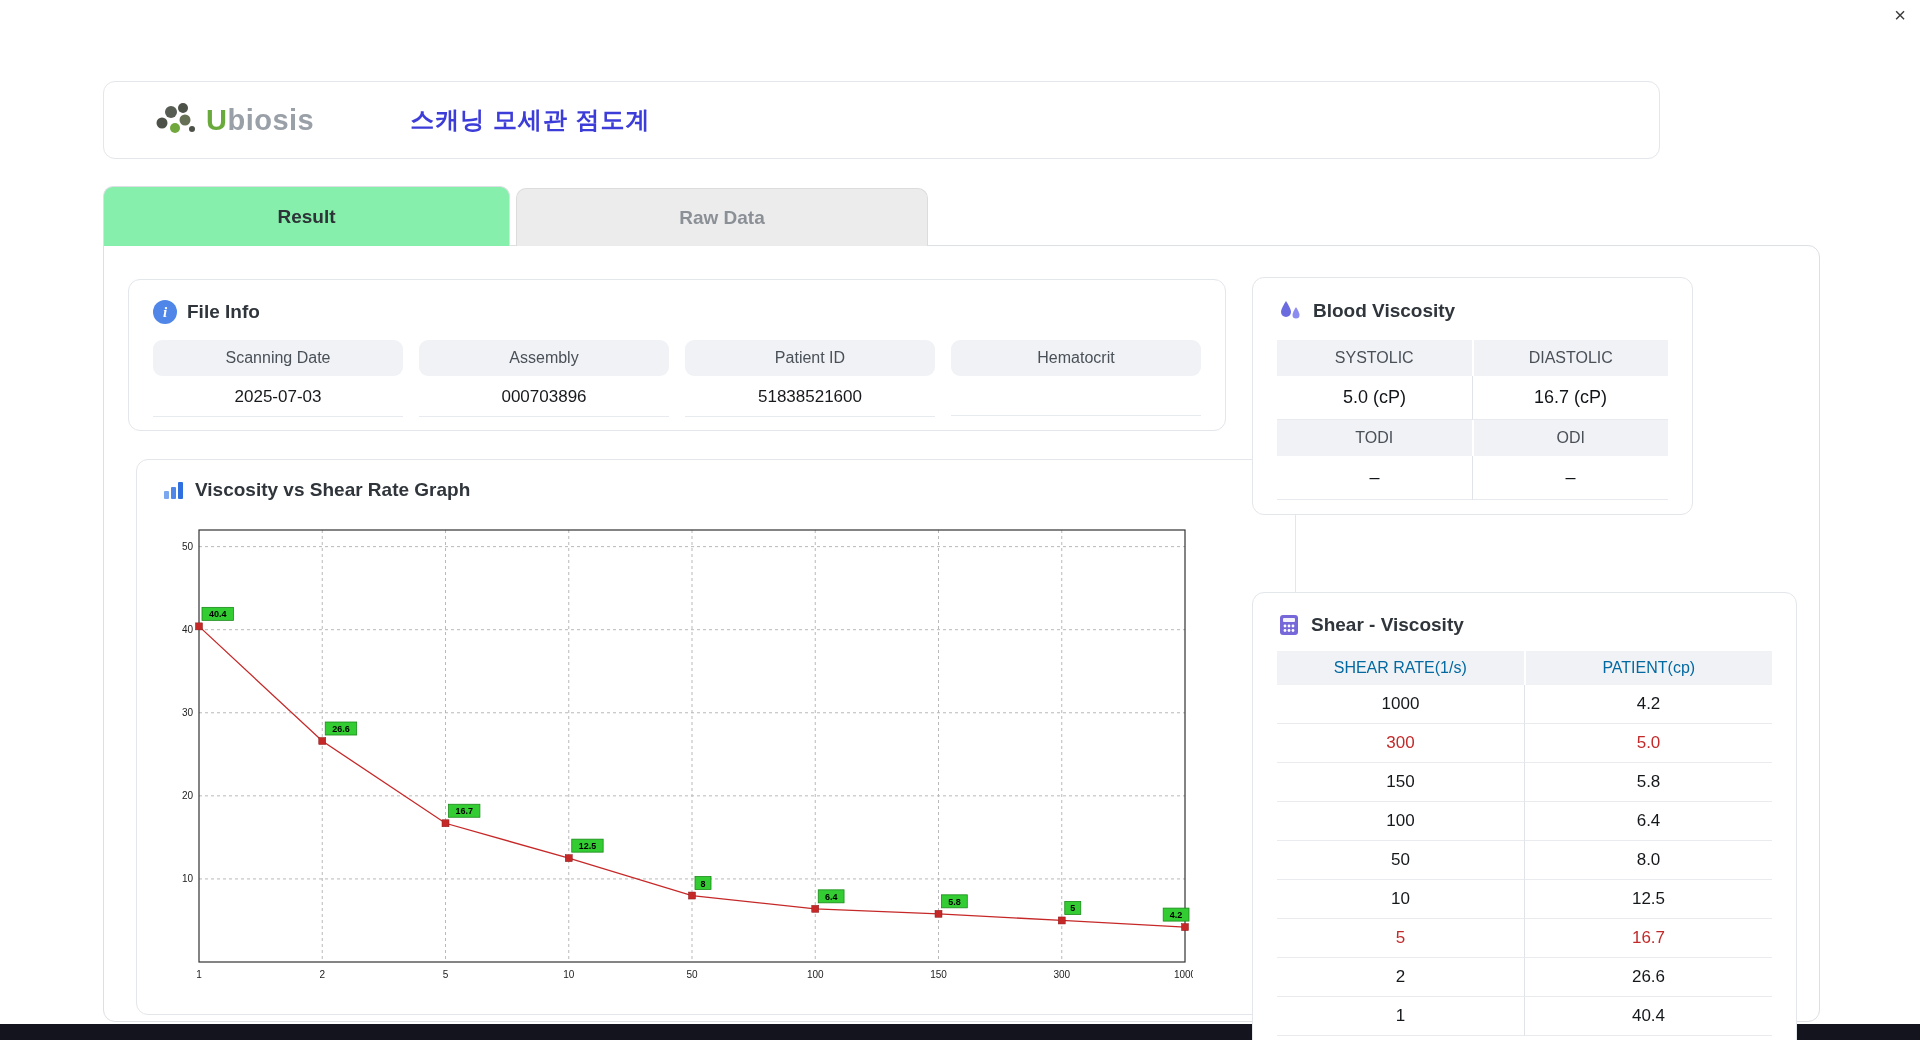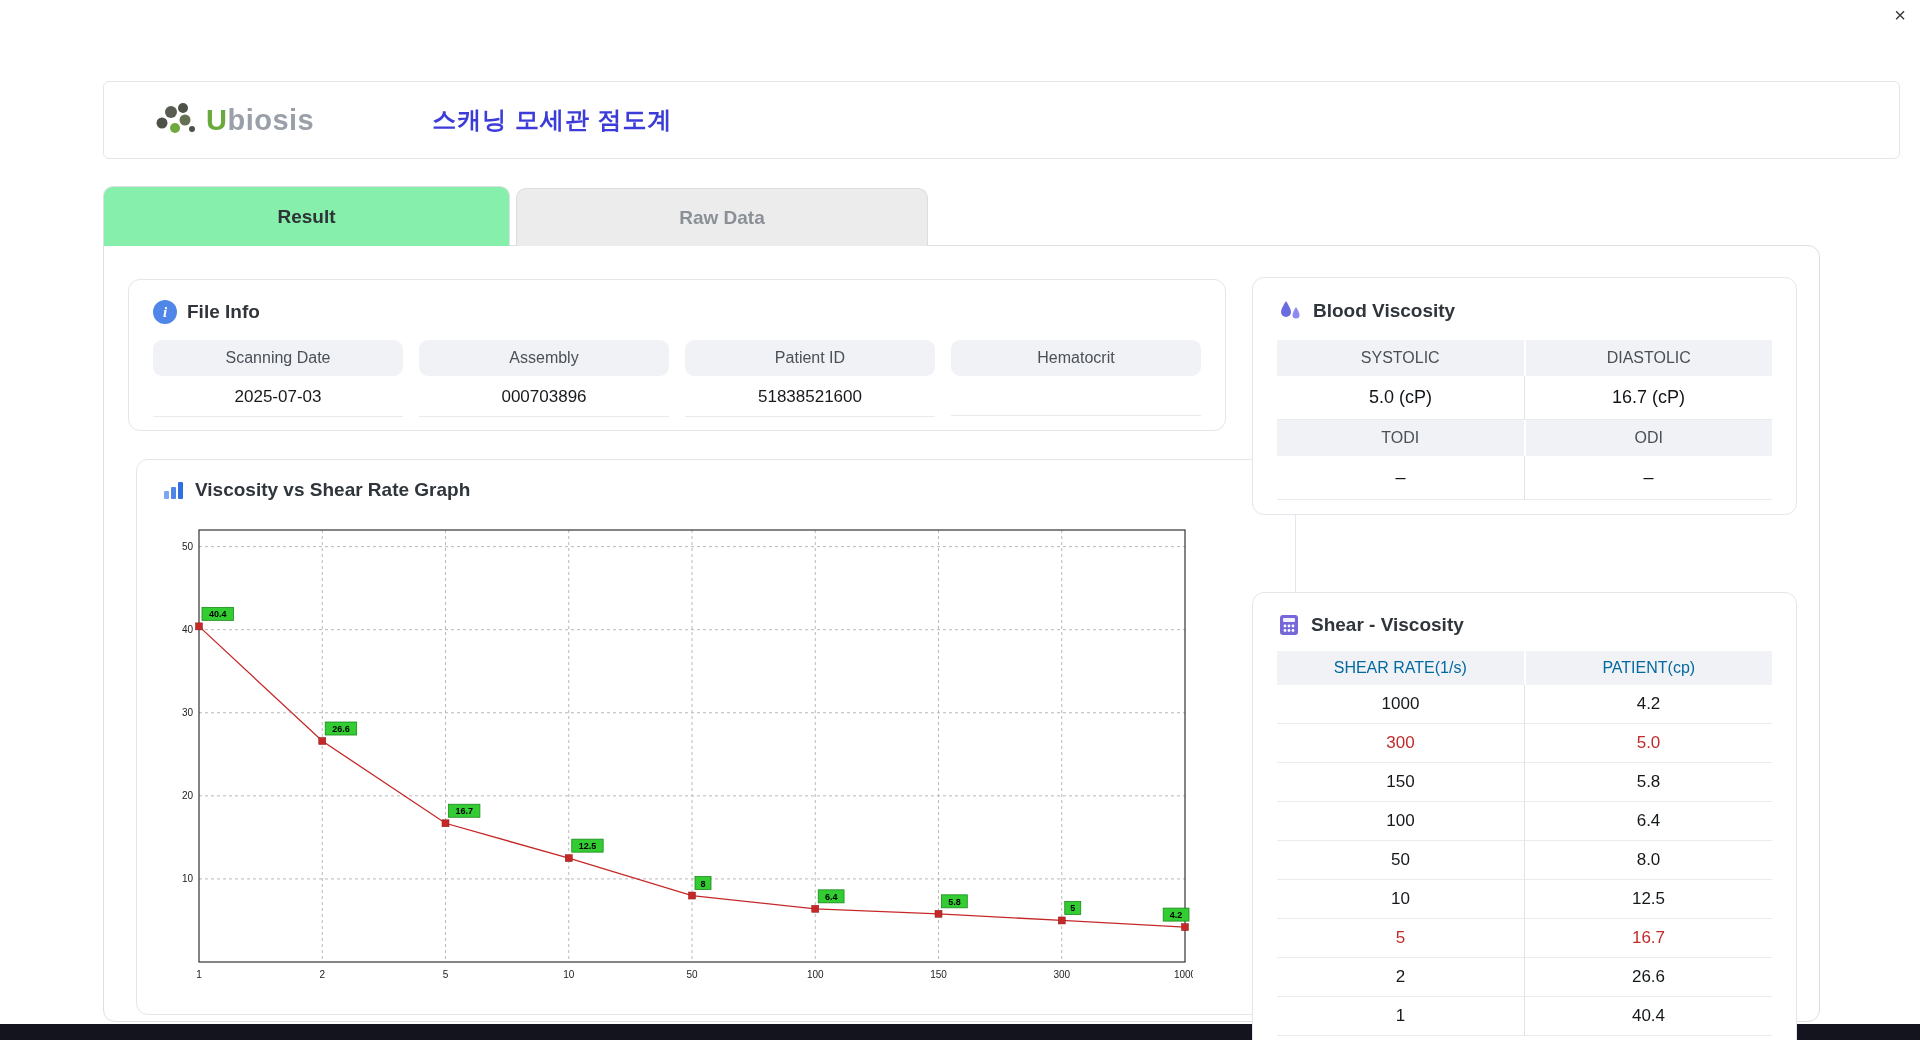--- a/index.html
+++ b/index.html
@@ -9,22 +9,22 @@
     background: #ffffff;
     position: relative;
     overflow: hidden;
   }
   .bottom-bar { position:absolute; left:0; right:0; bottom:0; height:16px; background:#14141e; }
   .close-x { position:absolute; top:5px; right:14px; font-size:20px; color:#3a3a3a; line-height:1; cursor:default; }
 
   .card { position:absolute; background:#fff; border:1px solid #e3e6ea; border-radius:12px; }
 
   
-  .header-card { left:103px; top:81px; width:1797px; height:78px; border-radius:6px;
-                 display:flex; align-items:center; padding-left:48px;gap:22px; }
+  .header-card { left:103px; top:81px; width:1557px; height:78px; border-radius:12px;
+                 display:flex; align-items:center; padding-left:48px; }
   .logo { display:flex; align-items:center; gap:8px; }
   .logo-text { font-size:29px; font-weight:600; letter-spacing:.5px; }
   .logo-u { color:#6aaa3c; }
   .logo-rest { color:#9aa0a8; }
   .app-title { margin-left:96px; color:#3c3cd9; font-weight:700; font-size:24px; letter-spacing:1px; }
 
   
   .tabs { position:absolute; left:103px; top:186px; display:flex; gap:6px; z-index:3; }
   .tab { display:flex; align-items:center; justify-content:center; font-weight:700; font-size:19px;
          border-radius:10px 10px 0 0; cursor:default; }
@@ -54,21 +54,21 @@
   .grid-line { stroke:#b9b9b9; stroke-width:1; stroke-dasharray:3 3; }
   .plot-border { fill:none; stroke:#333; stroke-width:1.2; }
   .ytick { font-size:10px; fill:#222; text-anchor:end; font-family:"Liberation Sans",sans-serif; }
   .xtick { font-size:10px; fill:#222; text-anchor:middle; font-family:"Liberation Sans",sans-serif; }
   .series-line { fill:none; stroke:#c62828; stroke-width:1.3; }
   .marker { fill:#c62828; stroke:#8e1b1b; stroke-width:.5; }
   .plabel { fill:#33cc33; stroke:#1a8a1a; stroke-width:.8; }
   .plabel-text { font-size:9px; font-weight:700; fill:#000; text-anchor:middle; font-family:"Liberation Sans",sans-serif; }
 
   
-  .blood-card { left:1148px; top:31px; width:545px; height:238px; padding:20px 24px; }
+  .blood-card { left:1148px; top:31px; width:441px; height:238px; padding:20px 24px; }
   .bv-grid { margin-top:16px; }
   .bv-row { display:flex; }
   .bv-cell { flex:1; text-align:center; }
   .bv-row.head .bv-cell { background:#f0f2f5; color:#4a5058; font-size:16px; padding:9px 0; }
   .bv-row.head .bv-cell + .bv-cell { border-left:2px solid #fff; }
   .bv-row.val .bv-cell { font-size:18px; color:#111418; padding:11px 0; border-bottom:1px solid #e7eaee; }
   .bv-row.val .bv-cell + .bv-cell { border-left:1px solid #e0e3e8; }
 
   
   .shear-card { left:1148px; top:306px; width:545px; height:464px; padding:20px 24px;margin-top:40px; }

